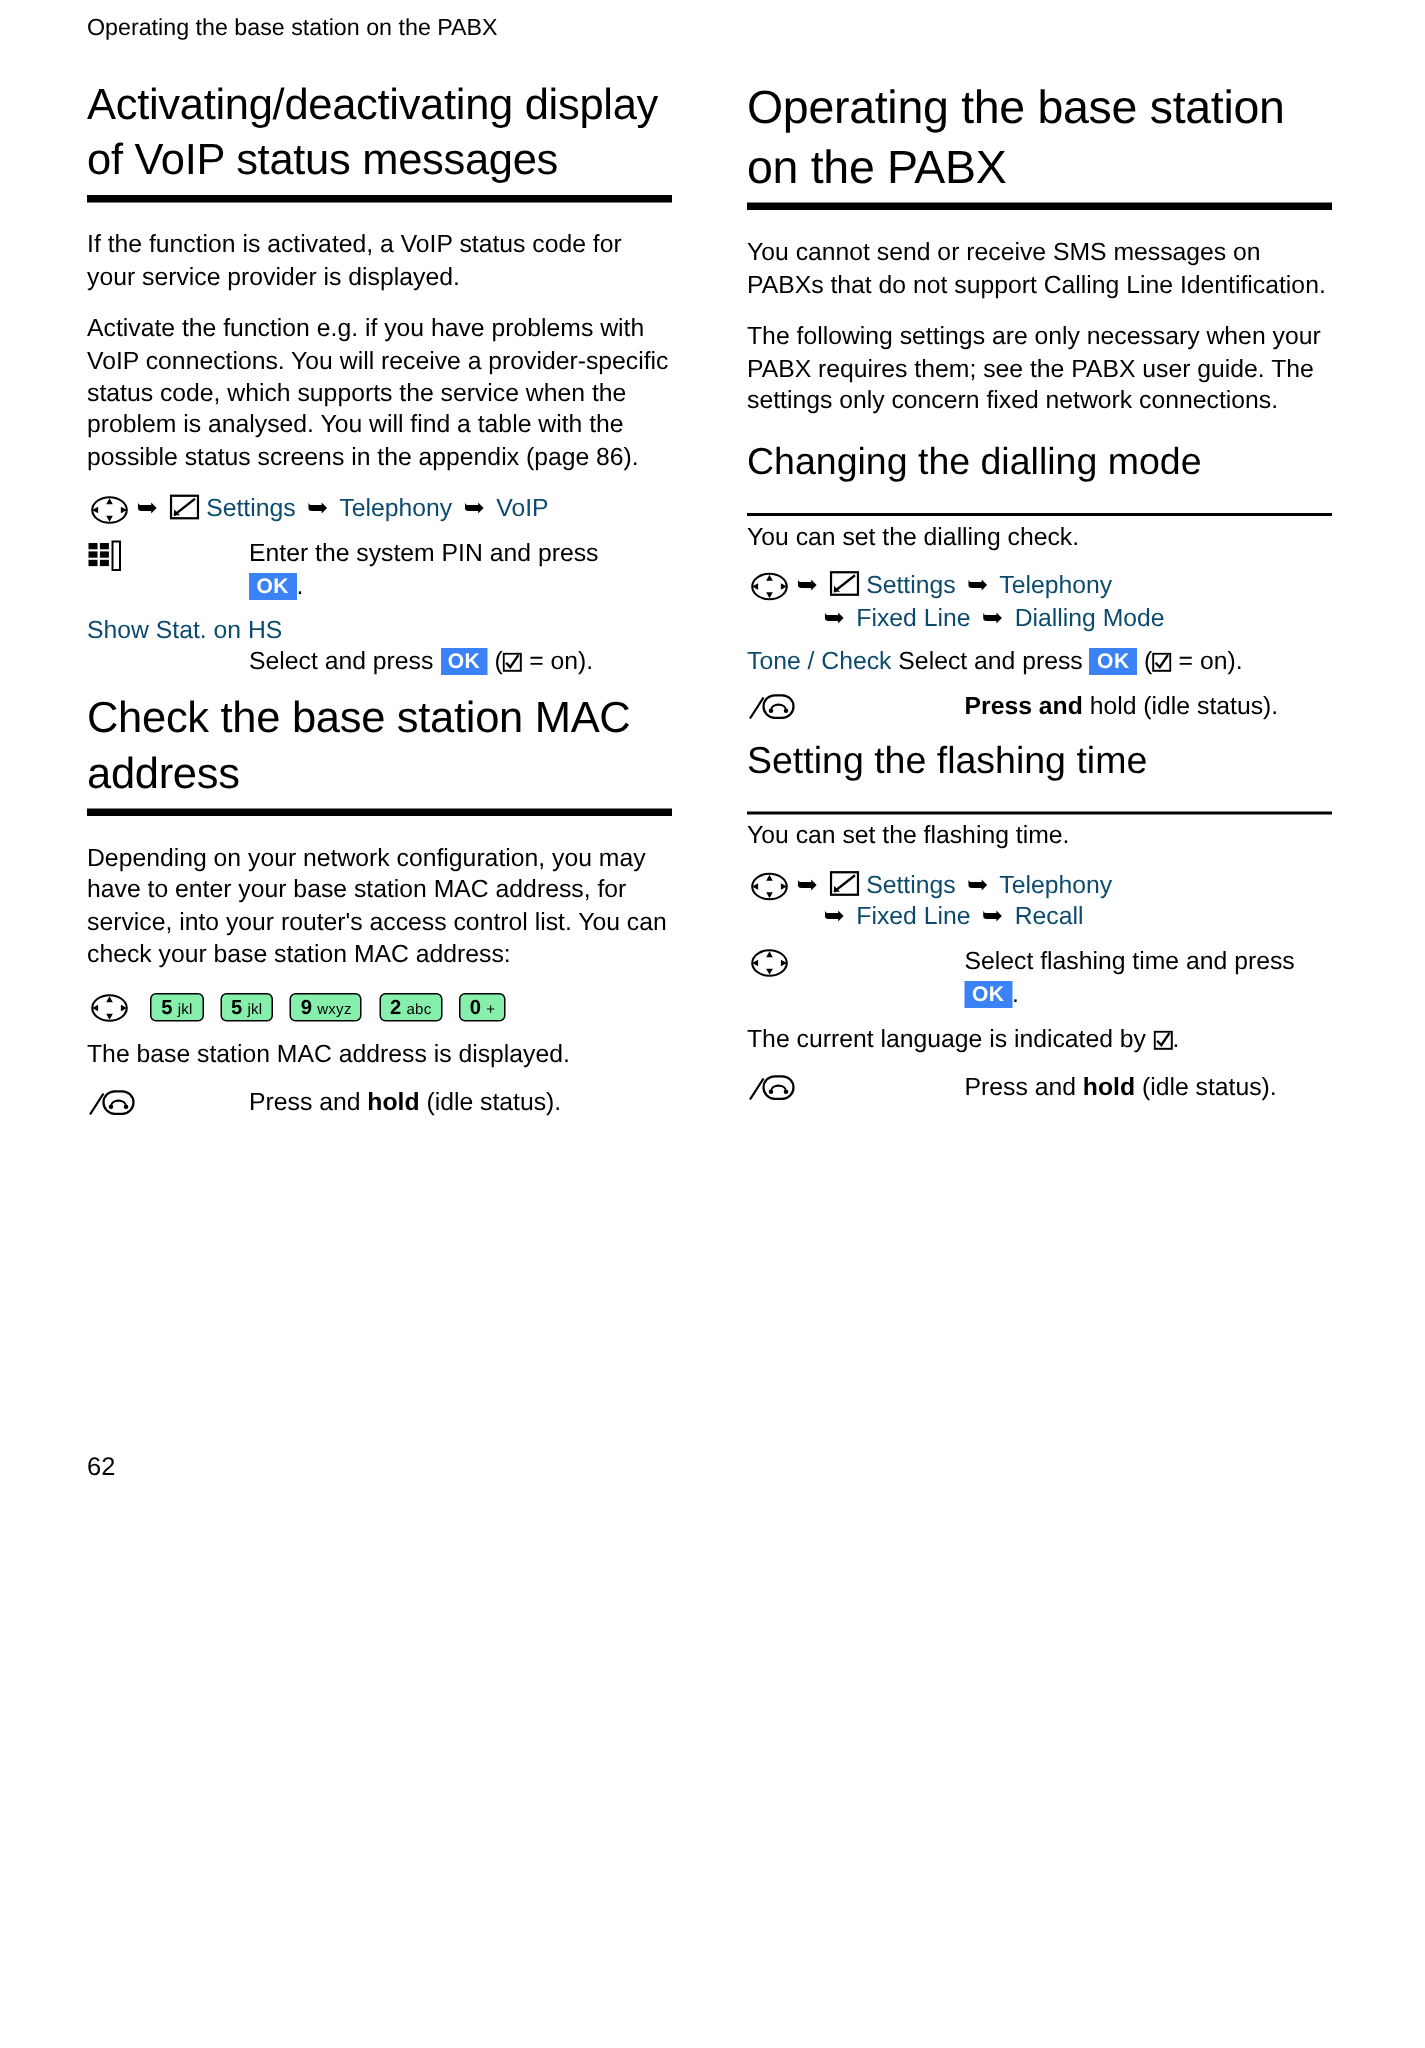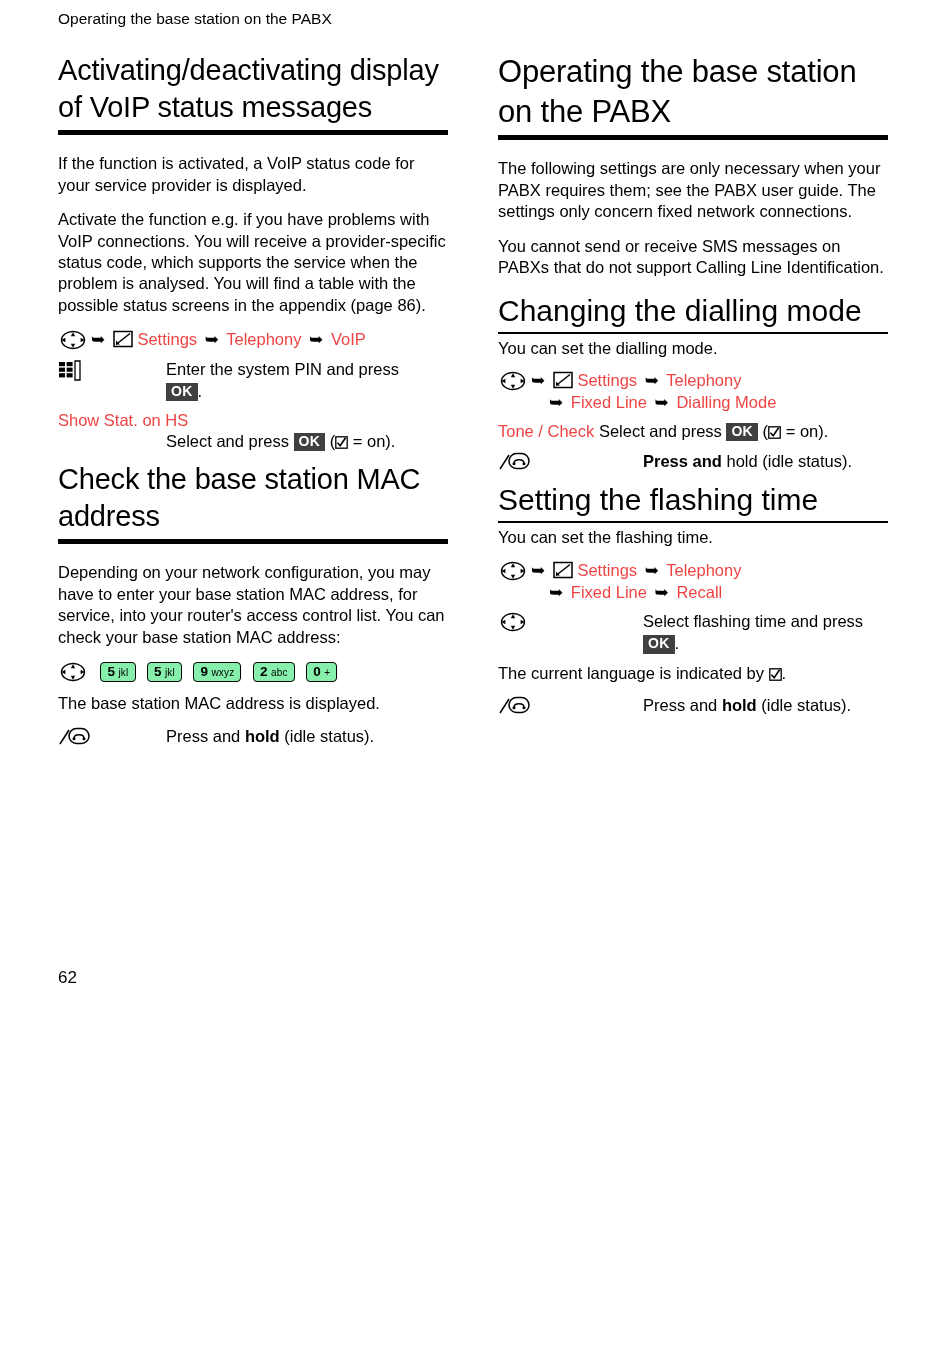--- a/index.html
+++ b/index.html
@@ -37,26 +37,26 @@
     line-height: 1.28;
     margin: 0 0 6px 0;
     letter-spacing: -0.2px;
   }
   h1.big.thick-rule {
     border-bottom: 5px solid #000;
     padding-bottom: 4px;
     margin-bottom: 18px;
   }
   h2.mid {
-    font-size: 30px;
+    font-size: 25px;
     font-weight: normal;
     line-height: 1.28;
     margin: 8px 0 4px 0;
     border-bottom: 2.5px solid #000;
-    padding-bottom: 2px;
+    padding-bottom: 18px;
   }
   p {
     font-size: 16.5px;
     line-height: 1.30;
     margin: 0 0 13px 0;
   }
   p.tight { margin-bottom: 11px; }
 
   
   .step {
@@ -73,35 +73,35 @@
     font-size: 16.5px;
     line-height: 1.32;
     margin-bottom: 8px;
   }
   .step-fixed .kc {
     flex: 0 0 108px;
   }
   .step-fixed .kc.wide { flex: 0 0 145px; }
   .step-fixed .bd { flex: 1 1 auto; }
 
-  .grey { color: #ef4444; }
+  .grey { color: #0c4a6e; }
   .bold { font-weight: bold; }
 
   .arrow {
     display: inline-block;
     color: #000;
     font-size: 17px;
     padding: 0 3px;
     line-height: 1;
   }
 
   
   .okkey {
     display: inline-block;
-    background: #404040;
+    background: #3b82f6;
     color: #ffffff;
     font-size: 14px;
     font-weight: bold;
     padding: 1px 5px 2px 5px;
     line-height: 1.1;
     vertical-align: 1px;
     letter-spacing: 0.3px;
   }
 
   
@@ -301,26 +301,26 @@
         <span>Press and </span><span class="bold">hold</span><span> (idle status).</span>
       </span>
     </div>
 
   </div>
 
   <div class="col col-right">
 
     <h1 class="big thick-rule" style="font-size:31px;">Operating the base station on the PABX</h1>
 
+    <p>You cannot send or receive SMS messages on PABXs that do not support Calling Line Identification.</p>
     <p>The following settings are only necessary when your PABX requires them; see the PABX user guide. The settings only concern fixed network connections.</p>
-    <p>You cannot send or receive SMS messages on PABXs that do not support Calling Line Identification.</p>
 
     <h2 class="mid">Changing the dialling mode</h2>
 
-    <p class="tight">You can set the dialling mode.</p>
+    <p class="tight">You can set the dialling check.</p>
 
     <div class="step">
       <span class="navkey">
         <svg viewBox="0 0 30 22" width="30" height="22" aria-hidden="true">
           <ellipse cx="15" cy="11" rx="11.5" ry="8.5" fill="none" stroke="#000" stroke-width="1.4"></ellipse>
           <polygon points="15,3.2 17.2,7.2 12.8,7.2" fill="#000"></polygon>
           <polygon points="15,18.8 17.2,14.8 12.8,14.8" fill="#000"></polygon>
           <polygon points="3.4,11 7.4,8.8 7.4,13.2" fill="#000"></polygon>
           <polygon points="26.6,11 22.6,8.8 22.6,13.2" fill="#000"></polygon>
         </svg>

